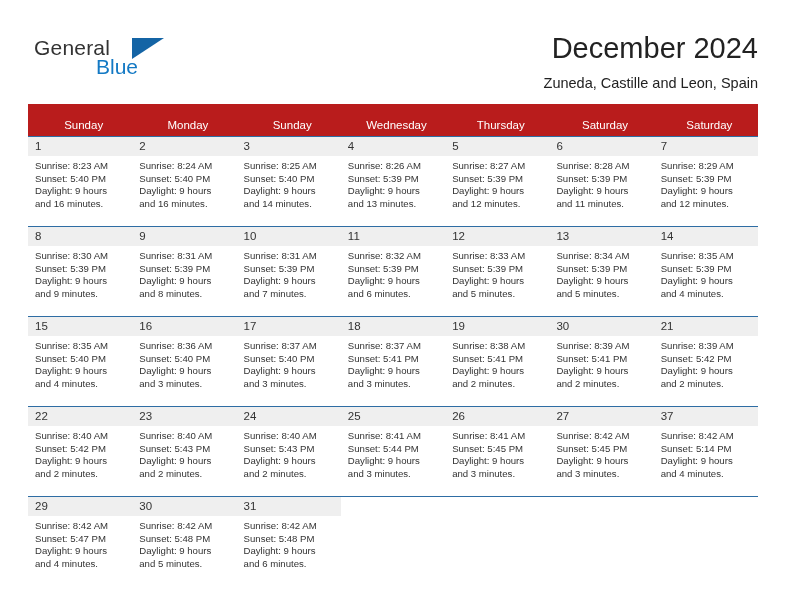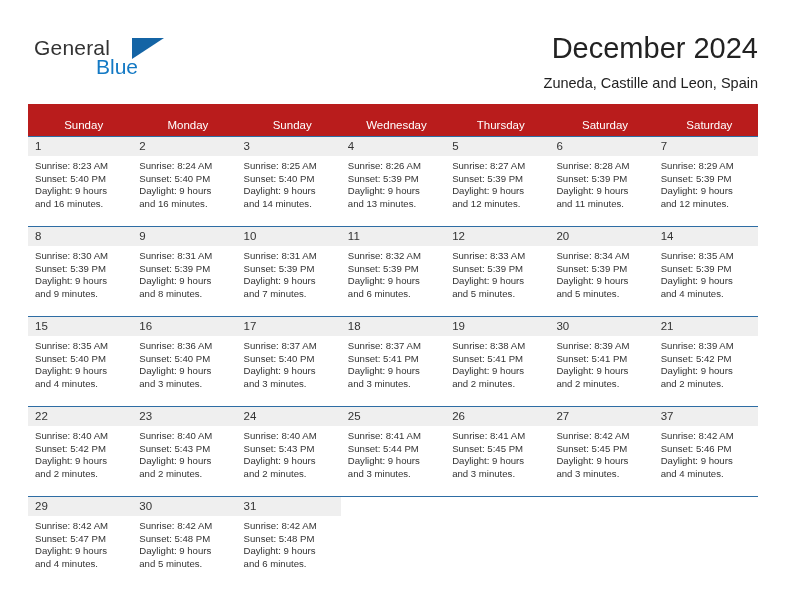--- a/index.html
+++ b/index.html
@@ -298,21 +298,21 @@
               <div class="info">
                 <div>Sunrise: 8:33 AM</div>
                 <div>Sunset: 5:39 PM</div>
                 <div>Daylight: 9 hours</div>
                 <div>and 5 minutes.</div>
               </div>
             </div>
           </td>
         <td>
             <div class="cell-inner">
-              <div class="daynum">20</div>
+              <div class="daynum">13</div>
               <div class="info">
                 <div>Sunrise: 8:34 AM</div>
                 <div>Sunset: 5:39 PM</div>
                 <div>Daylight: 9 hours</div>
                 <div>and 5 minutes.</div>
               </div>
             </div>
           </td>
         <td>
             <div class="cell-inner">
@@ -472,21 +472,21 @@
                 <div>Daylight: 9 hours</div>
                 <div>and 3 minutes.</div>
               </div>
             </div>
           </td>
         <td>
             <div class="cell-inner">
               <div class="daynum">37</div>
               <div class="info">
                 <div>Sunrise: 8:42 AM</div>
-                <div>Sunset: 5:46 PM</div>
+                <div>Sunset: 5:14 PM</div>
                 <div>Daylight: 9 hours</div>
                 <div>and 4 minutes.</div>
               </div>
             </div>
           </td>
       </tr>
 
       <tr class="week-row">
         <td>
             <div class="cell-inner">

